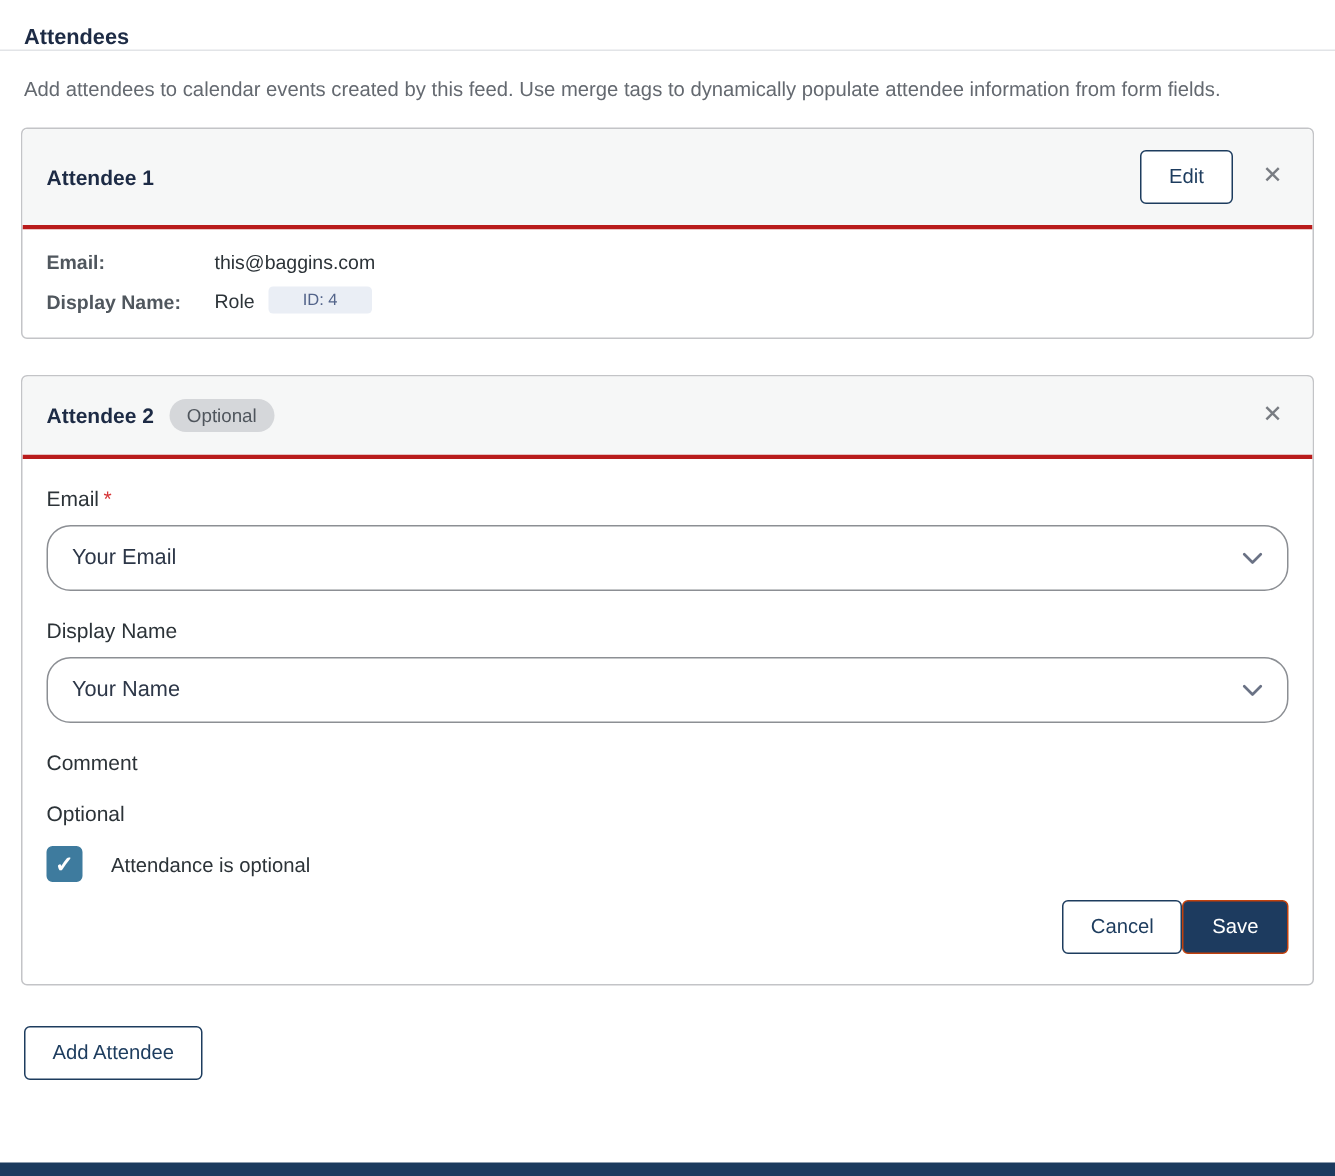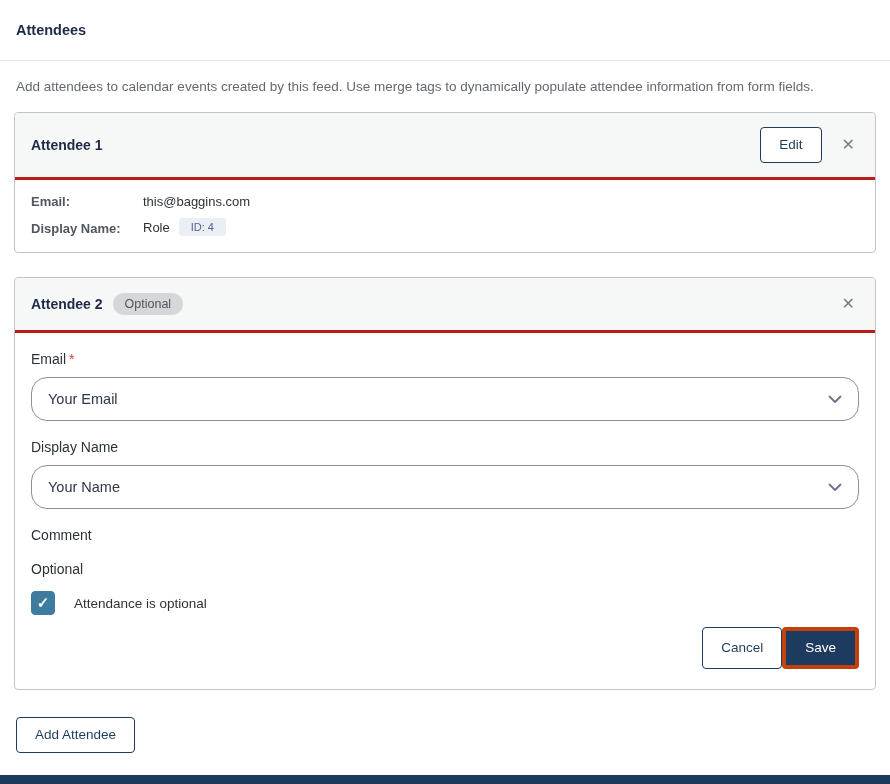--- a/index.html
+++ b/index.html
@@ -8,22 +8,22 @@
     width: 890px; height: 784px;
     background: #ffffff;
     font-family: "Liberation Sans", sans-serif;
     color: #2c3338;
     position: relative;
     overflow: hidden;
   }
 
   
   .panel-header {
-    display: flex; align-items: center;
-    height: 61px; padding: 0 16px;
+    display: flex; align-items: flex-end;
+    height: 34px; padding: 0 16px;
     border-bottom: 1px solid #e2e4e7;
   }
   .panel-title {
     font-size: 14.5px; font-weight: 700; color: #1d2b45; margin: 0;
   }
 
   .description {
     padding: 17px 16px 16px;
     font-size: 13.5px; line-height: 18px;
     color: #646970;
@@ -56,42 +56,42 @@
     line-height: 18px;
   }
   .btn-outline {
     background: #fff;
     border: 1px solid #1d3c5e;
     color: #1d3c5e;
     padding: 8px 18px;
   }
   .btn-primary {
     background: #1d3b5f;
-    border: 4px solid #c2410c;
+    border: 1px solid #c2410c;
     color: #fff;
     padding: 8px 19px;
   }
   .close-btn {
     background: none; border: none;
     color: #787c82;
     font-size: 16px; line-height: 1;
     margin-left: 16px;
     padding: 4px;
     cursor: pointer;
   }
 
   
   .detail-rows { padding: 12px 16px 14px; }
   .detail-row { display: flex; align-items: flex-end; padding: 2px 0; margin-bottom: 5px; font-size: 13px; }
   .detail-row:last-child { margin-bottom: 0; }
   .detail-label { width: 112px; font-weight: 700; color: #50575e; }
   .detail-value { color: #2c3338; display: flex; align-items: center; gap: 9px; }
   .id-badge {
     background: #eaeef5; color: #53648a;
-    font-size: 11px; padding: 3px 12px;
+    font-size: 11px; padding: 3px 23px;
     border-radius: 3px;
   }
 
   .pill-badge {
     background: #d5d7da; color: #4f555c;
     font-size: 12.5px; padding: 4px 12px;
     border-radius: 12px; margin-left: 10px;
     font-weight: 400;
   }
 

